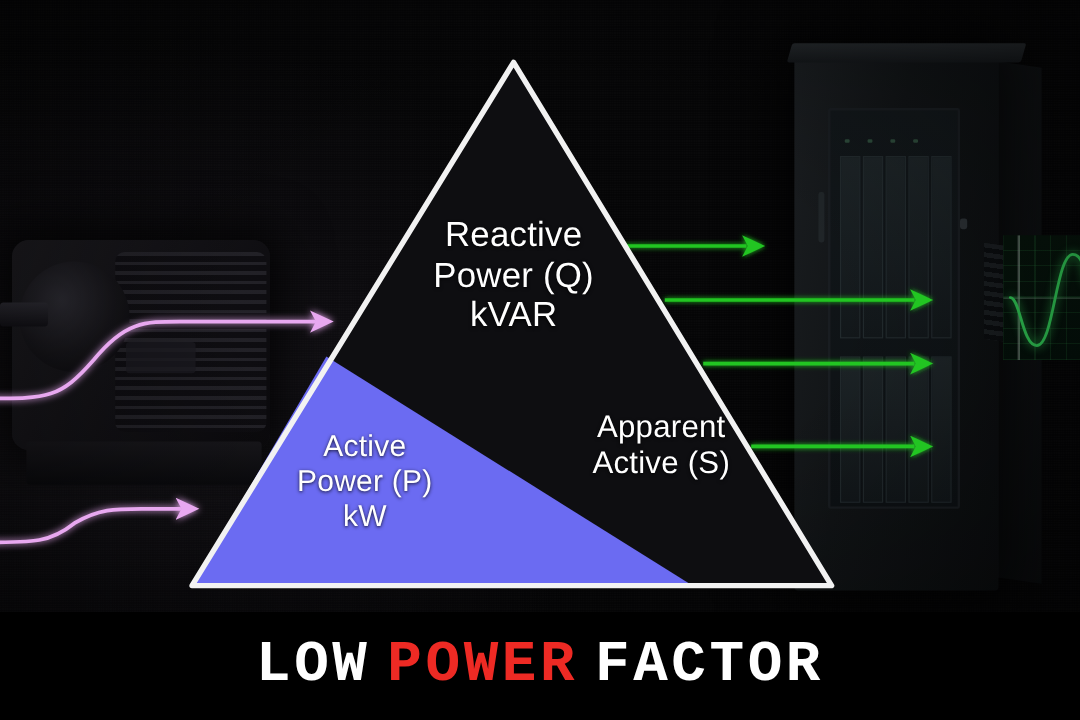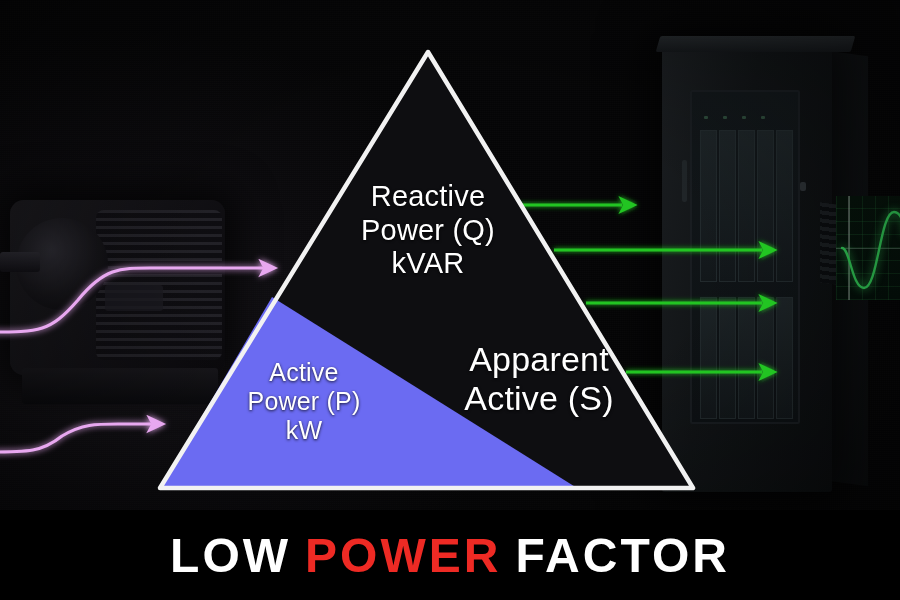--- a/index.html
+++ b/index.html
@@ -204,41 +204,41 @@
     left: 288px; top: 180px;
     width: 280px;
     font-size: 29px;
   }
   #active-label {
     left: 186px; top: 358px;
     width: 236px;
     font-size: 25px;
   }
   #apparent-label {
-    left: 424px; top: 340px;
+    left: 436px; top: 340px;
     width: 230px;
-    font-size: 34px;
+    font-size: 26px;
   }
 
   
   .banner {
     position: absolute;
     left: 0; bottom: 0;
     width: 900px; height: 90px;
     background: #000000;
     display: flex;
     align-items: center;
     justify-content: center;
   }
   .banner-title {
     font-size: 48px;
     font-weight: 700;
     letter-spacing: 3px;
     color: #ffffff;
-    font-family: Liberation Sans, sans-serif;
+    font-family: Liberation Mono, monospace;
   }
   .banner-title .hi { color: #ee2a24; }
   .banner-title span { display: inline-block; }
   .banner-title .sp { width: 14px; }
 </style>
 </head>
 <body>
 
 <div id="stage">
 

